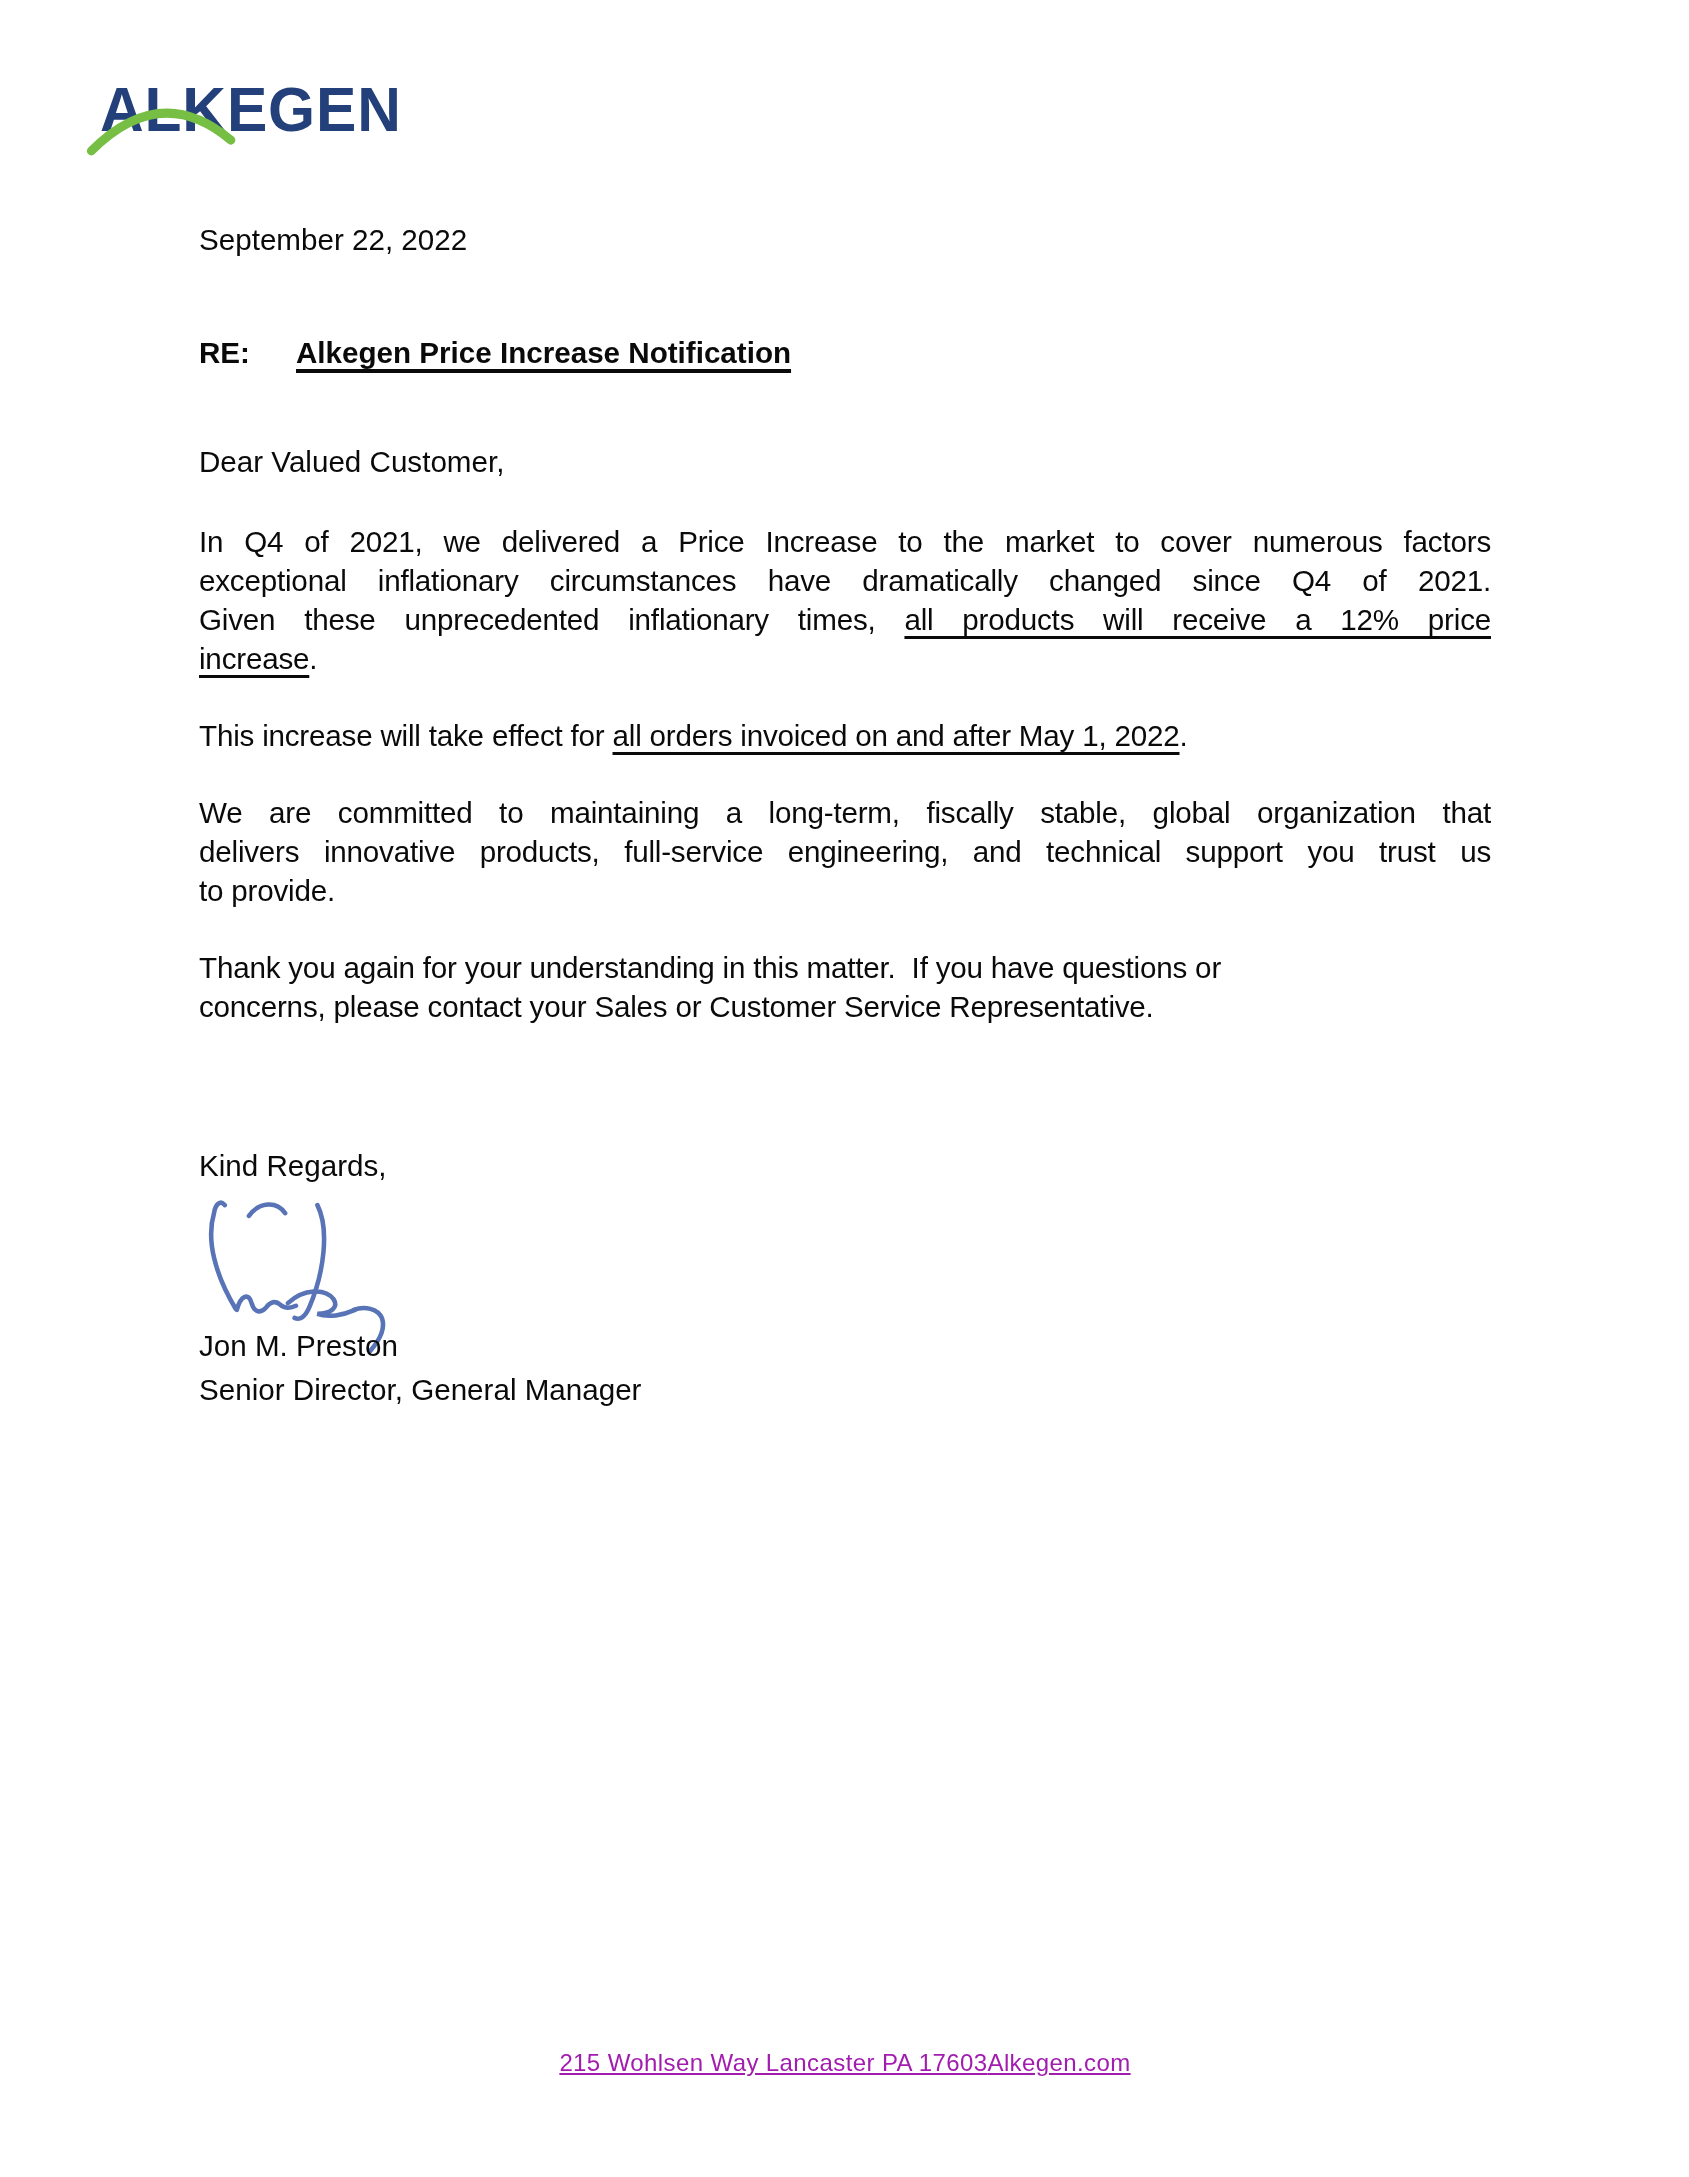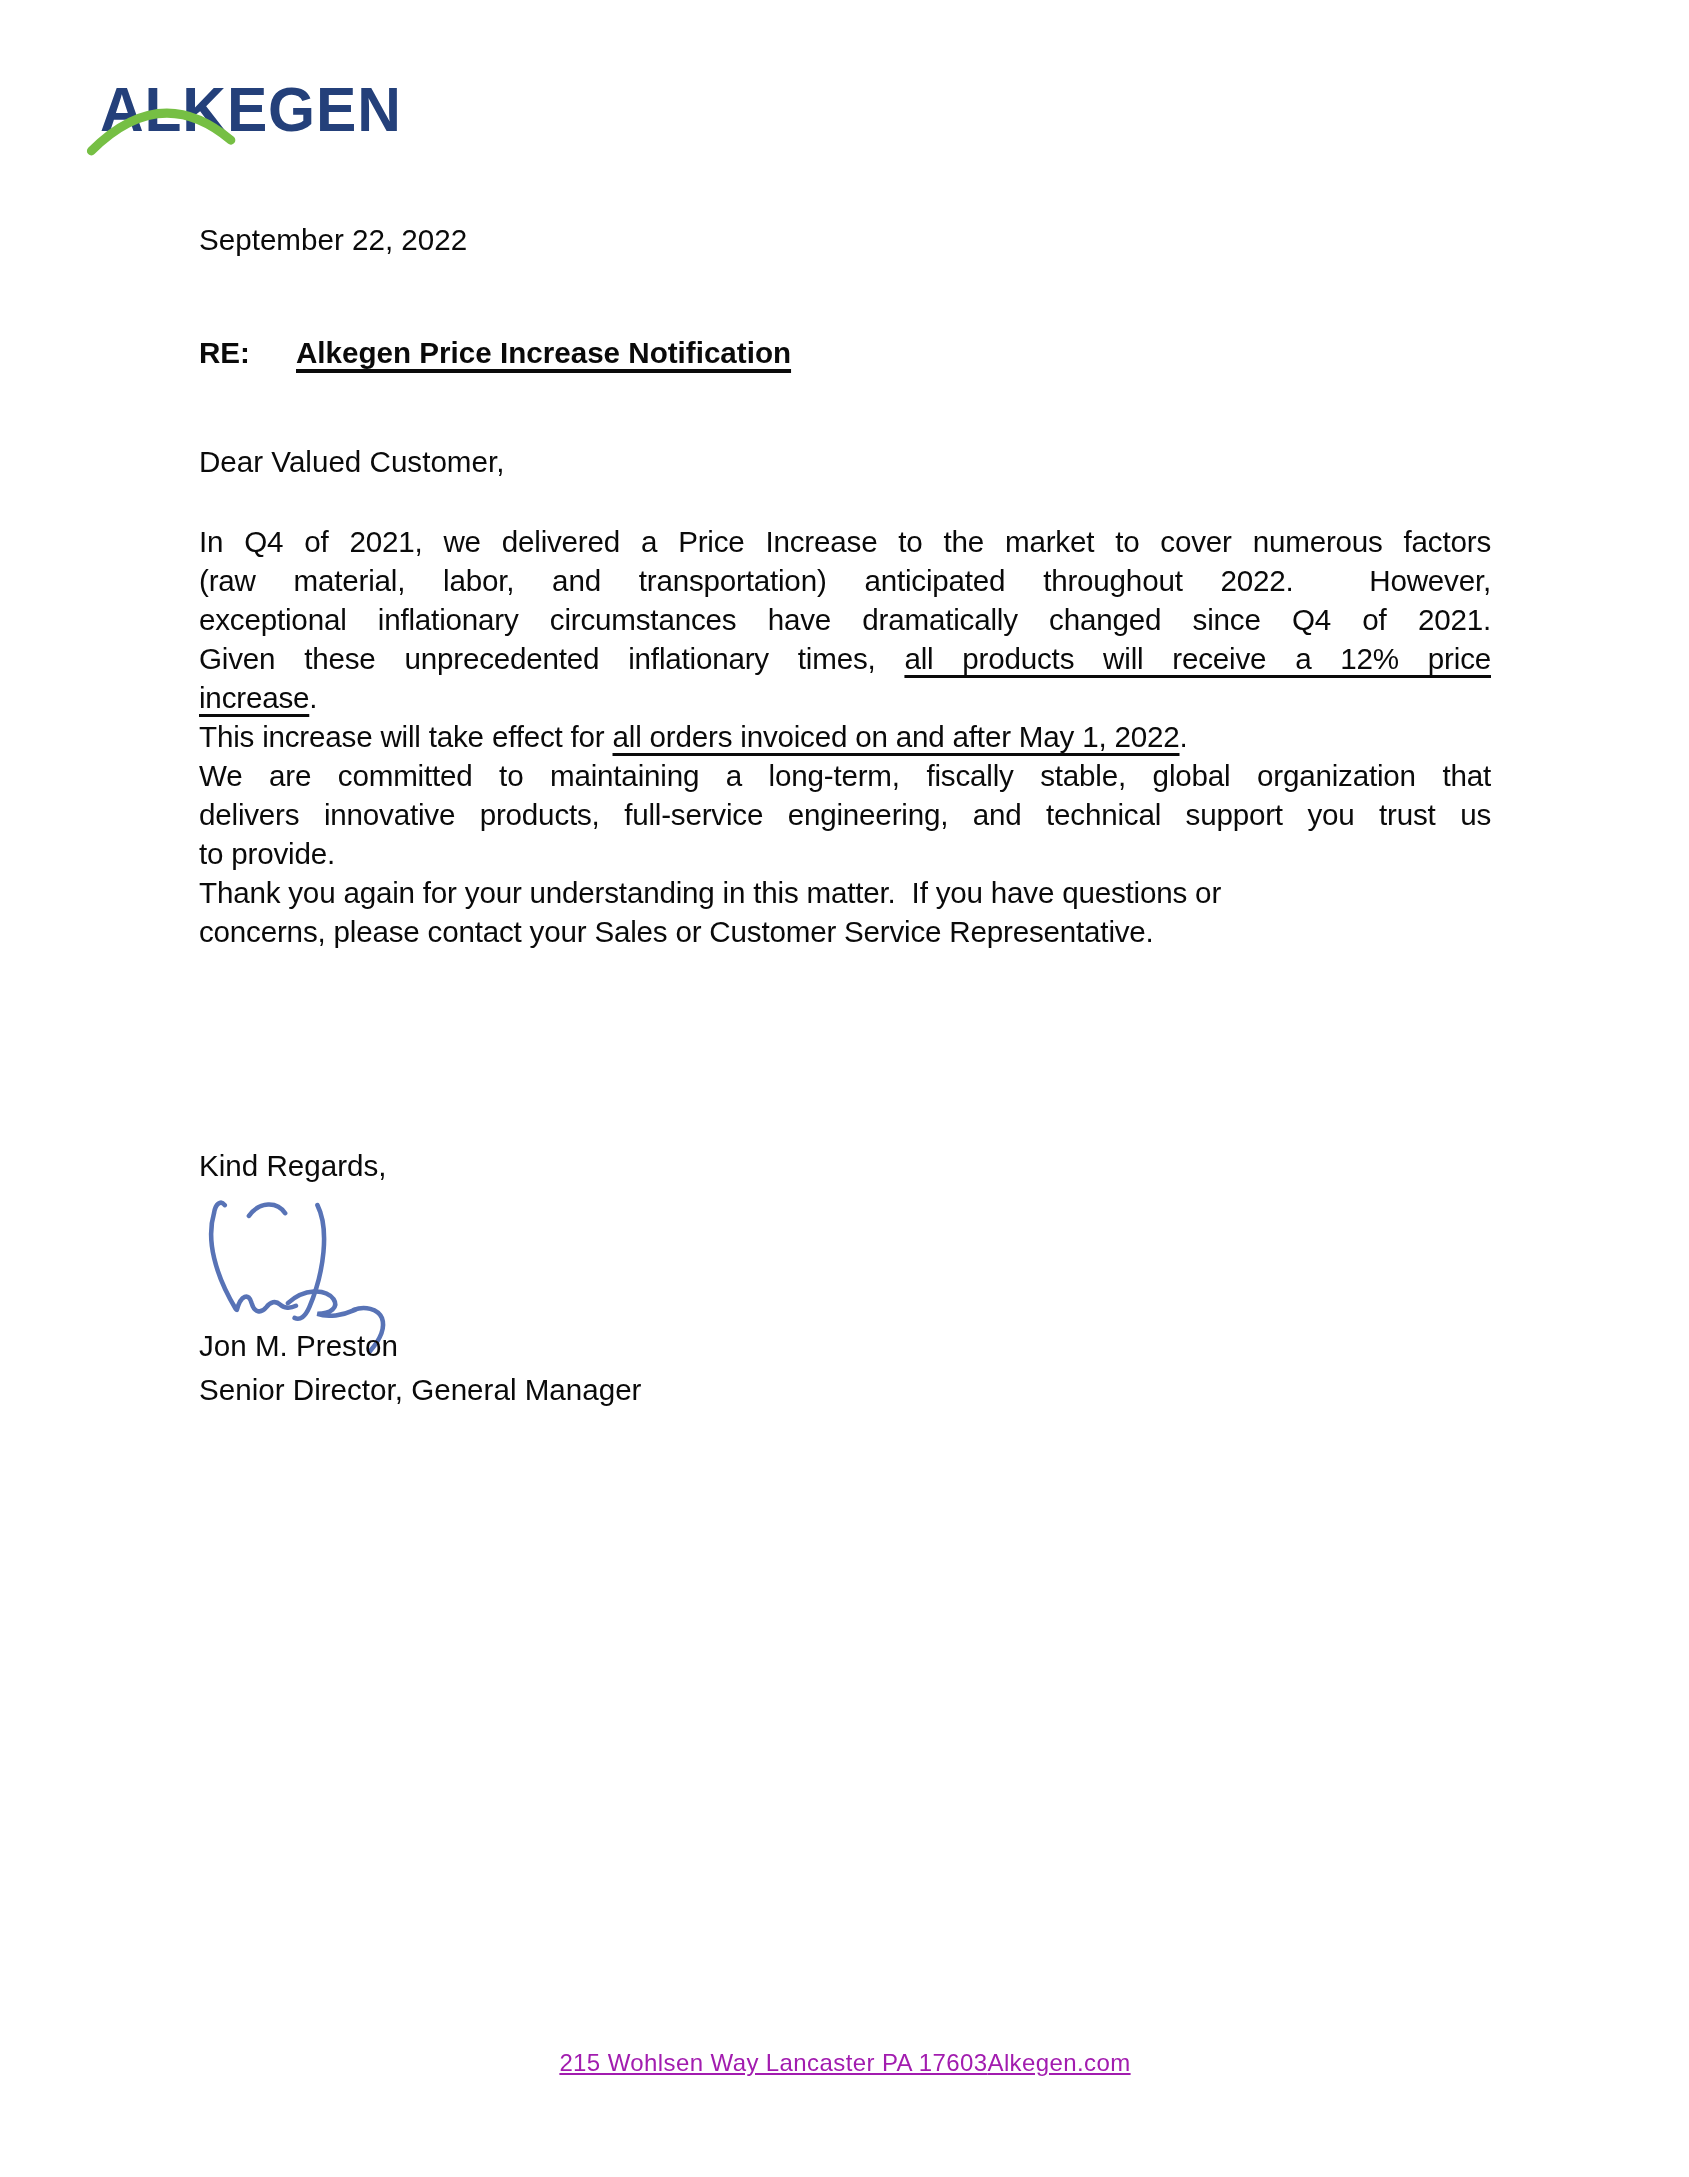--- a/index.html
+++ b/index.html
@@ -30,21 +30,21 @@
   .date     { position: absolute; left: 199px; top: 220px; font-size: 29.6px; line-height: 39px; }
   .re-line  { position: absolute; left: 199px; top: 333px; display: flex; font-size: 29.6px; font-weight: bold; line-height: 39px; }
   .re-label { width: 97px; flex: 0 0 97px; }
   .re-title { text-decoration: underline; text-decoration-thickness: 3.6px; text-underline-offset: 6.3px; text-align: right; }
   .salutation { position: absolute; left: 199px; top: 442px; font-size: 29.6px; line-height: 39px; }
 
   .body-copy {
     position: absolute; left: 199px; top: 522px; width: 1292px;
     font-size: 29.6px; line-height: 39px; letter-spacing: -0.2px;
   }
-  .para + .para { }
+  .para + .para { margin-top: 38px; }
   .line { text-align: left; }
   .line.just { text-align: justify; text-align-last: justify; }
   .ul { text-decoration: underline; text-decoration-thickness: 3.1px; text-underline-offset: 6.3px; }
 
   .closing   { position: absolute; left: 199px; top: 1146px; font-size: 29.6px; line-height: 39px; }
   .signature { position: absolute; left: 195px; top: 1189px; width: 222px; height: 188px; }
   .signer    { position: absolute; left: 199px; top: 1324px; font-size: 29.6px; line-height: 44px; }
 
   
   .footer {
@@ -70,21 +70,20 @@
   <div class="re-line">
     <span class="re-label">RE:</span>
     <span class="re-title">Alkegen Price Increase Notification</span>
   </div>
 
   <div class="salutation">Dear Valued Customer,</div>
 
   <div class="body-copy">
       <div class="para">
         <div class="line just"><span>In Q4 of 2021, we delivered a Price Increase to the market to cover numerous factors</span></div>
-        <div class="line just"><span>(raw material, labor, and transportation) anticipated throughout 2022.&nbsp; However,</span></div>
         <div class="line just"><span>exceptional inflationary circumstances have dramatically changed since Q4 of 2021.</span></div>
         <div class="line just"><span>Given these unprecedented inflationary times, </span><span class="ul">all products will receive a 12% price</span></div>
         <div class="line"><span class="ul">increase</span><span>.</span></div>
       </div>
       <div class="para">
         <div class="line"><span>This increase will take effect for </span><span class="ul">all orders invoiced on and after May 1, 2022</span><span>.</span></div>
       </div>
       <div class="para">
         <div class="line just"><span>We are committed to maintaining a long-term, fiscally stable, global organization that</span></div>
         <div class="line just"><span>delivers innovative products, full-service engineering, and technical support you trust us</span></div>

